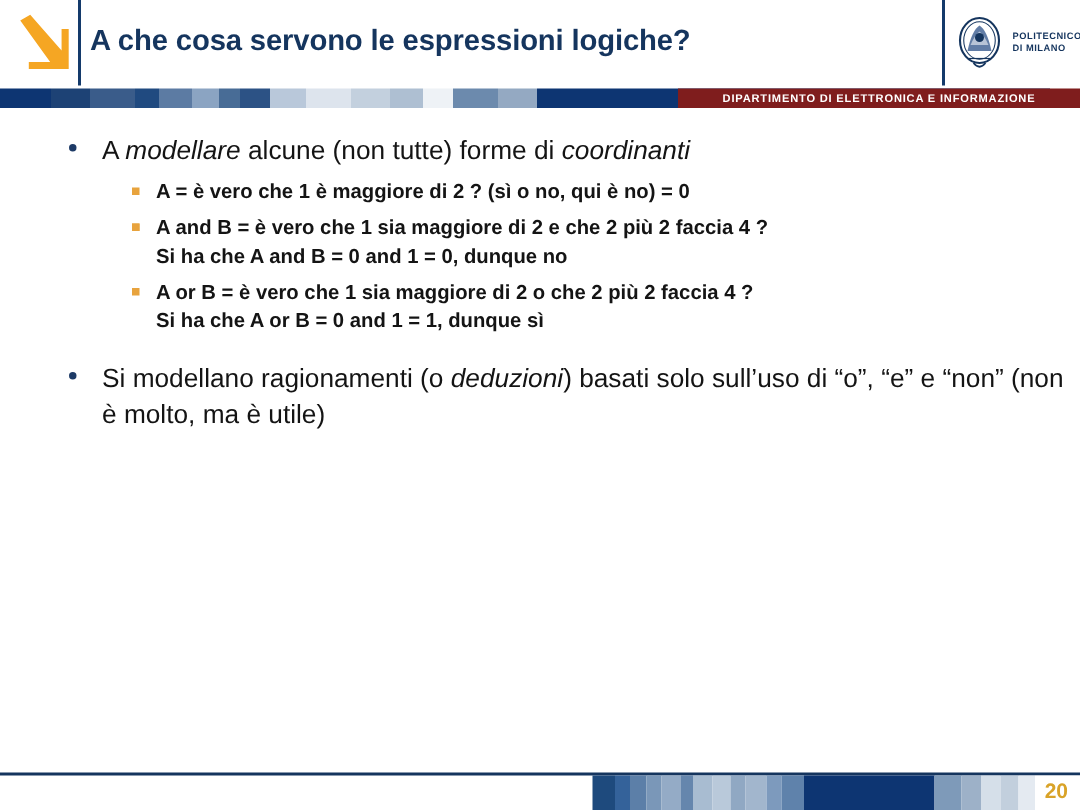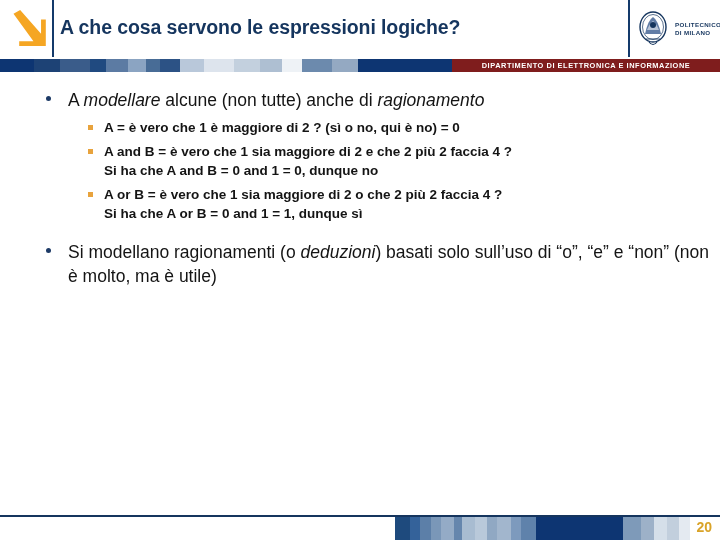--- a/index.html
+++ b/index.html
@@ -243,21 +243,21 @@
     <div class="seg" style="width: 30px; background: rgb(108, 138, 173);"></div>
     <div class="seg" style="width: 26px; background: rgb(148, 169, 194);"></div>
     <div class="seg" style="width: 342px; background: rgb(13, 53, 114);"></div>
   </div>
 <div id="dipartimento-bar">DIPARTIMENTO DI ELETTRONICA E INFORMAZIONE</div>
 
 <div id="content">
 
   <div class="bullet-l1">
     <span class="dot"></span>
-    <span>A </span><em>modellare</em><span> alcune (non tutte) anche di </span><em>ragionamento</em>
+    <span>A </span><em>modellare</em><span> alcune (non tutte) forme di </span><em>coordinanti</em>
   </div>
 
   <div class="sublist">
 
     <div class="bullet-l2">
       <span class="sq"></span>
       <span>A = è vero che 1 è maggiore di 2 ? (sì o no, qui è no) = 0</span>
     </div>
 
     <div class="bullet-l2">

